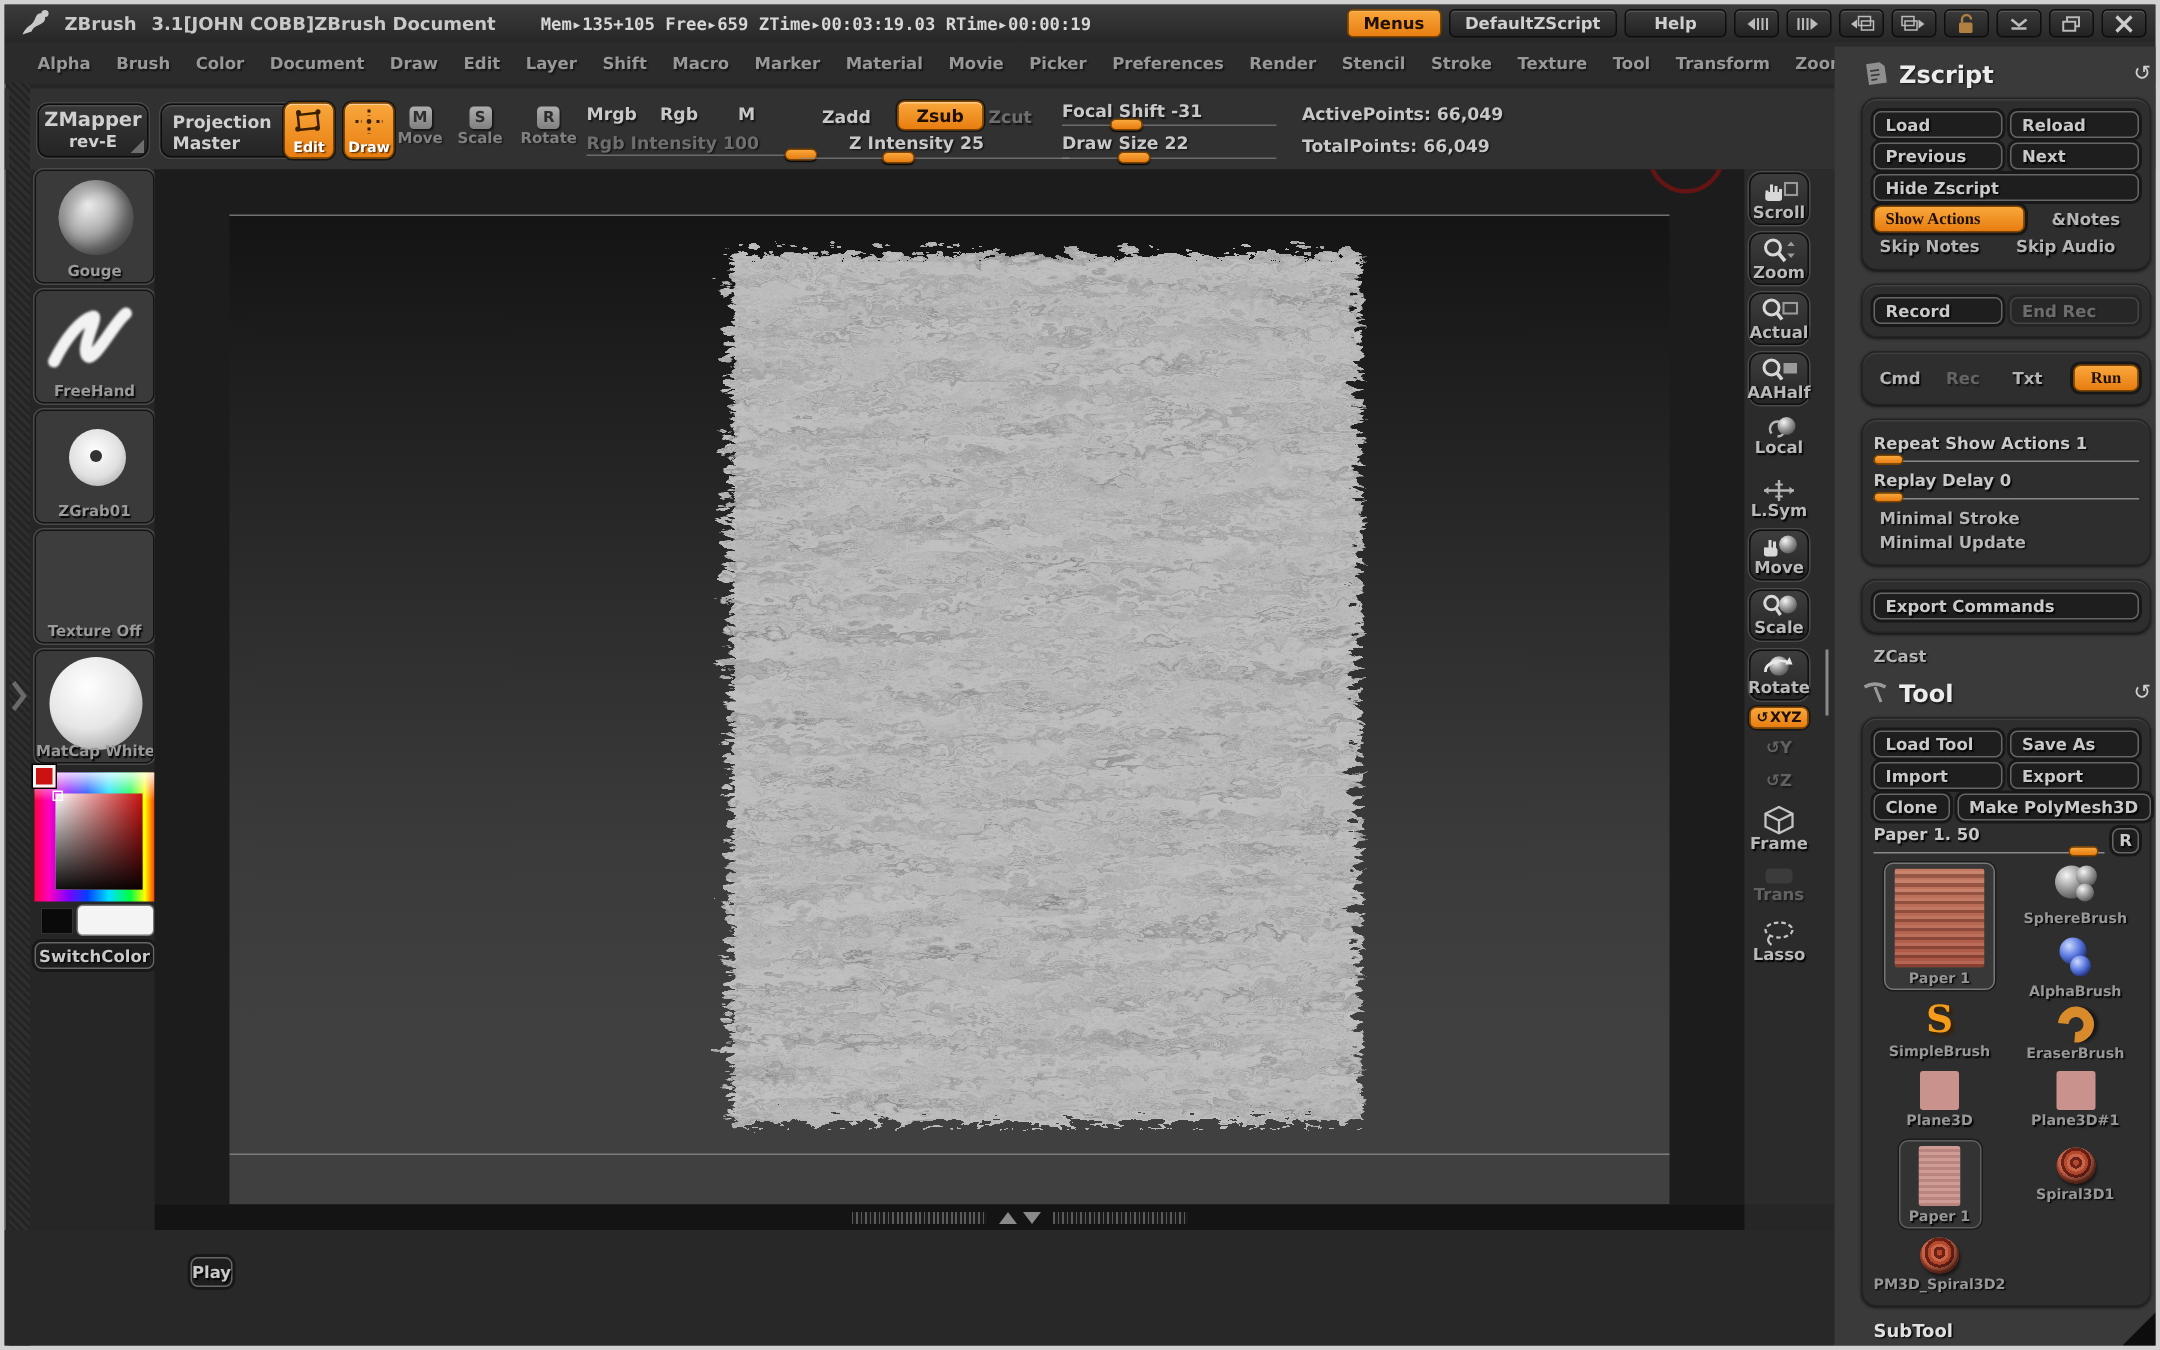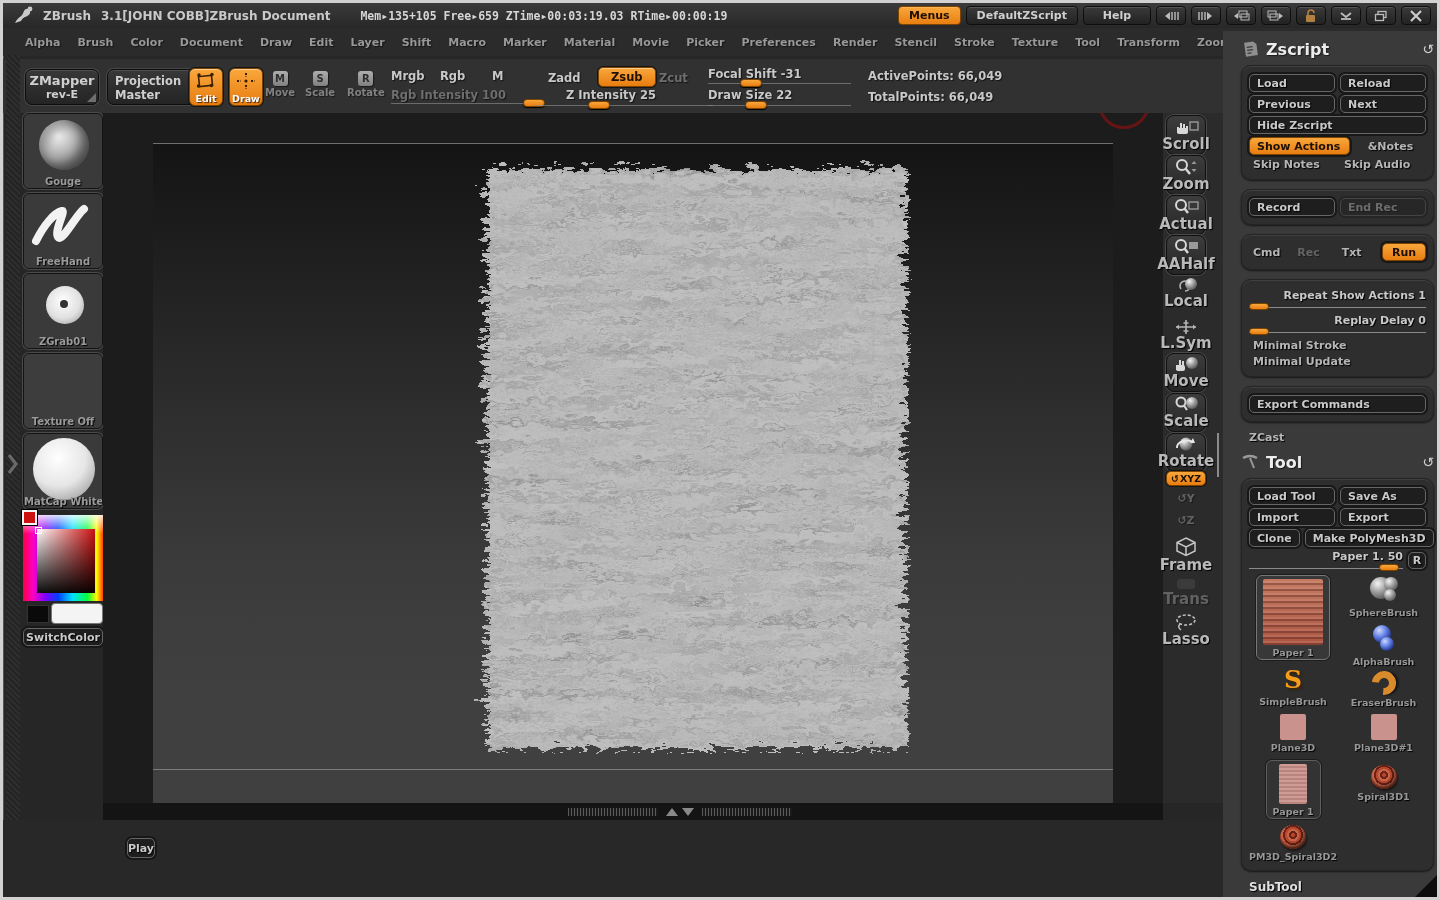--- a/index.html
+++ b/index.html
@@ -66,44 +66,44 @@
   #redarc{position:absolute;left:995px;top:-36px;width:52px;height:52px;border-radius:50%;
           border:3px solid #6e1414;opacity:.9;}
   #dock{left:100px;top:800px;width:1060px;height:17px;background:#141414;display:flex;align-items:center;}
   .hatch{height:8px;width:90px;background:repeating-linear-gradient(90deg,#5a5a5a 0 1px,#1a1a1a 1px 3px);}
   .tri{width:0;height:0;border-style:solid;}
   #bottompanel{left:0;top:817px;width:1220px;height:83px;background:#282828;}
 
   
   #shelf{left:1160px;top:110px;width:60px;height:690px;background:#2b2b2b;}
   .shelfitem{position:absolute;left:3px;width:40px;display:flex;flex-direction:column;align-items:center;gap:0px;}
-  .shelfitem .lab{color:#b9b9b9;font-size:15px;font-weight:bold;text-shadow:1px 1px 1px #000;margin-top:-1px;}
+  .shelfitem .lab{color:#b9b9b9;font-size:11px;font-weight:bold;text-shadow:1px 1px 1px #000;margin-top:-1px;}
   .shelfbox{background:linear-gradient(#3d3d3d,#262626);border:1px solid #101010;border-radius:8px;
             box-shadow:0 0 0 1px #4a4a4a;padding:2px 0 1px;}
   .dim2{opacity:.38;}
   .oxyz{background:linear-gradient(#f9a73c,#e87d10);border:1px solid #7d4400;border-radius:5px;
         color:#1d1005;font-size:9.5px;font-weight:bold;padding:1px 4px;display:flex;align-items:center;gap:1px;
         box-shadow:0 0 0 1px #151515;}
 
   
   #rpanel{left:1220px;top:28px;width:217px;height:872px;background:#3a3a3a;padding:4px 6px 0 18px;color:#ccc;}
   .phead{display:flex;align-items:center;gap:7px;height:24px;margin:2px 0 4px;}
   .phead .ttl{font-size:16px;font-weight:bold;color:#ececec;text-shadow:1px 1px 1px #1a1a1a;}
   .phead .reset{margin-left:auto;color:#cfcfcf;font-size:14px;}
   .grp{background:#2e2e2e;border:1px solid #242424;border-radius:10px;box-shadow:inset 0 1px 0 #404040,0 1px 2px #171717;
        padding:5px 7px;margin-bottom:9px;}
   .row{display:flex;gap:5px;margin:3px 0;}
   .pbtn{flex:1;height:18px;border-radius:5px;border:1px solid #666;background:#1e1e1e;
         box-shadow:0 0 0 2px #181818;color:#c9c9c9;font-size:11px;font-weight:bold;
         display:flex;align-items:center;padding:0 7px;text-shadow:1px 1px 1px #000;white-space:nowrap;}
-  .pbtn.orange{background:linear-gradient(#f9a73c,#e87d10);color:#1d1005;border-color:#7d4400;text-shadow:none;}
+  .pbtn.orange{background:linear-gradient(#f9a73c,#e87d10);color:#1d1005;border-color:#7d4400;text-shadow:none;font-family:Liberation Serif, serif;}
   .plab{flex:1;color:#b5b5b5;font-size:11px;font-weight:bold;display:flex;align-items:center;padding:0 4px;
         text-shadow:1px 1px 1px #000;white-space:nowrap;}
   .faded{opacity:.4;}
-  .srow{margin:4px 0 6px;text-align:right;}
+  .srow{margin:4px 0 6px;}
   .srow .stx{color:#c9c9c9;font-size:11px;font-weight:bold;text-shadow:1px 1px 1px #000;white-space:nowrap;}
   .srow .strack{position:relative;height:8px;border-bottom:1px solid #8a8a8a;margin-top:-2px;}
   .srow .sknob{position:absolute;top:3px;width:20px;height:7px;border-radius:4px;
         background:linear-gradient(#f9a73c,#e87d10);border:1px solid #7d4400;}
   
   #inv{display:flex;gap:4px;margin-top:6px;}
   #inv .col{flex:1;display:flex;flex-direction:column;align-items:center;}
   .invitem{display:flex;flex-direction:column;align-items:center;justify-content:flex-end;}
   .invitem .cap{color:#979797;font-size:9.5px;font-weight:bold;text-shadow:1px 1px 1px #000;white-space:nowrap;margin-top:2px;}
   .selbox{border:1px solid #777;border-radius:6px;background:#383838;padding:3px 6px 1px;box-shadow:0 0 0 1px #1c1c1c;}

